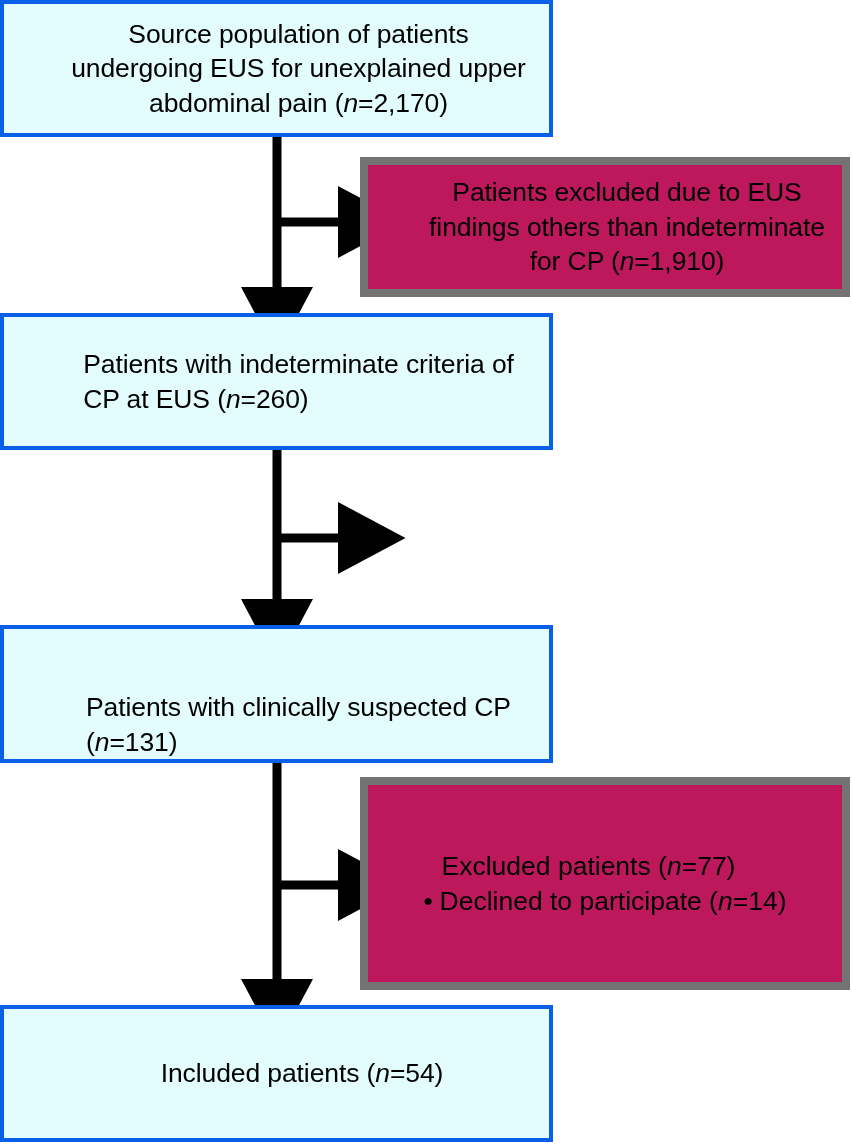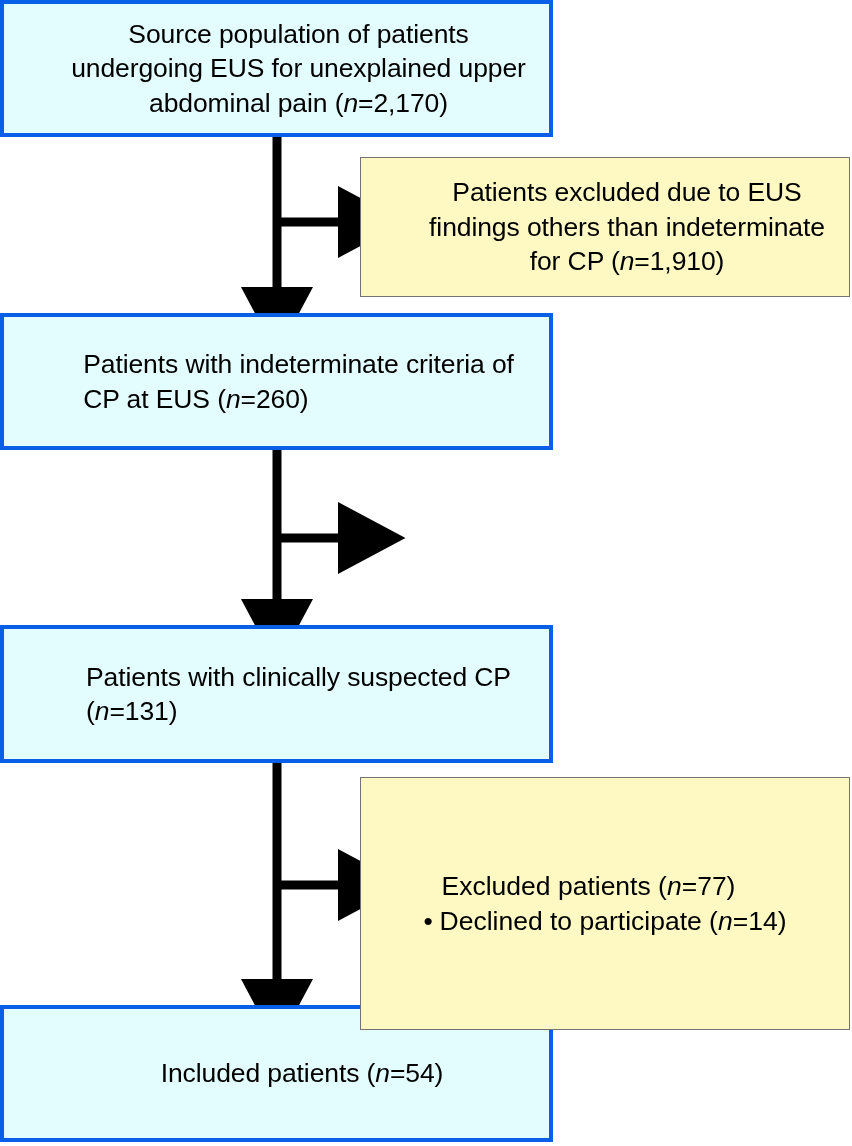--- a/index.html
+++ b/index.html
@@ -26,22 +26,22 @@
     display: flex;
     align-items: center;
     justify-content: center;
     color: #000000;
   }
   .box-main {
     background: #e3fcfe;
     border: 4px solid #0a5fe8;
   }
   .box-excl {
-    background: #fef9c3;
-    border: 1px solid #737373;
+    background: #be185d;
+    border: 8px solid #737373;
   }
   .box-text {
     font-size: 26.5px;
     line-height: 1.30;
     text-align: center;
     white-space: pre-line;
     letter-spacing: -0.1px;
     margin-left: 44px;
   }
   .box-text.left-block {
@@ -117,33 +117,33 @@
   </svg>
 
   <div class="box box-main" style="left:0px; top:0px; width:553px; height:137px;">
     <div class="box-text">Source population of patients<br>undergoing EUS for unexplained upper<br>abdominal pain (<i>n</i>=2,170)</div>
   </div>
 
   <div class="box box-main" style="left:0px; top:313px; width:553px; height:137px;">
     <div class="box-text left-block">Patients with indeterminate criteria of<br>CP at EUS (<i>n</i>=260)</div>
   </div>
 
-  <div class="box box-main" style="left:0px; top:625px; width:553px; height:138px;">
+  <div class="box box-main" style="left:0px; top:625px; width:553px; height:138px;align-items:flex-end;">
     <div class="box-text left-block">Patients with clinically suspected CP<br>(<i>n</i>=131)</div>
   </div>
 
   <div class="box box-main" style="left:0px; top:1005px; width:553px; height:137px;padding-left:7px;">
     <div class="box-text">Included patients (<i>n</i>=54)</div>
   </div>
 
   <div class="box box-excl" style="left:360px; top:157px; width:490px; height:140px;">
     <div class="box-text">Patients excluded due to EUS<br>findings others than indeterminate<br>for CP (<i>n</i>=1,910)</div>
   </div>
 
 
-  <div class="box box-excl" style="left:360px; top:777px; width:490px; height:253px;">
+  <div class="box box-excl" style="left:360px; top:777px; width:490px; height:213px;">
     <div class="excl-list">
       <span class="excl-head">Excluded patients (<i>n</i>=77)</span>
       <span class="excl-item"><span class="bullet">•</span><span>Declined to participate (<i>n</i>=14)</span></span>
     </div>
   </div>
 
 </div>
 
 </body></html>

